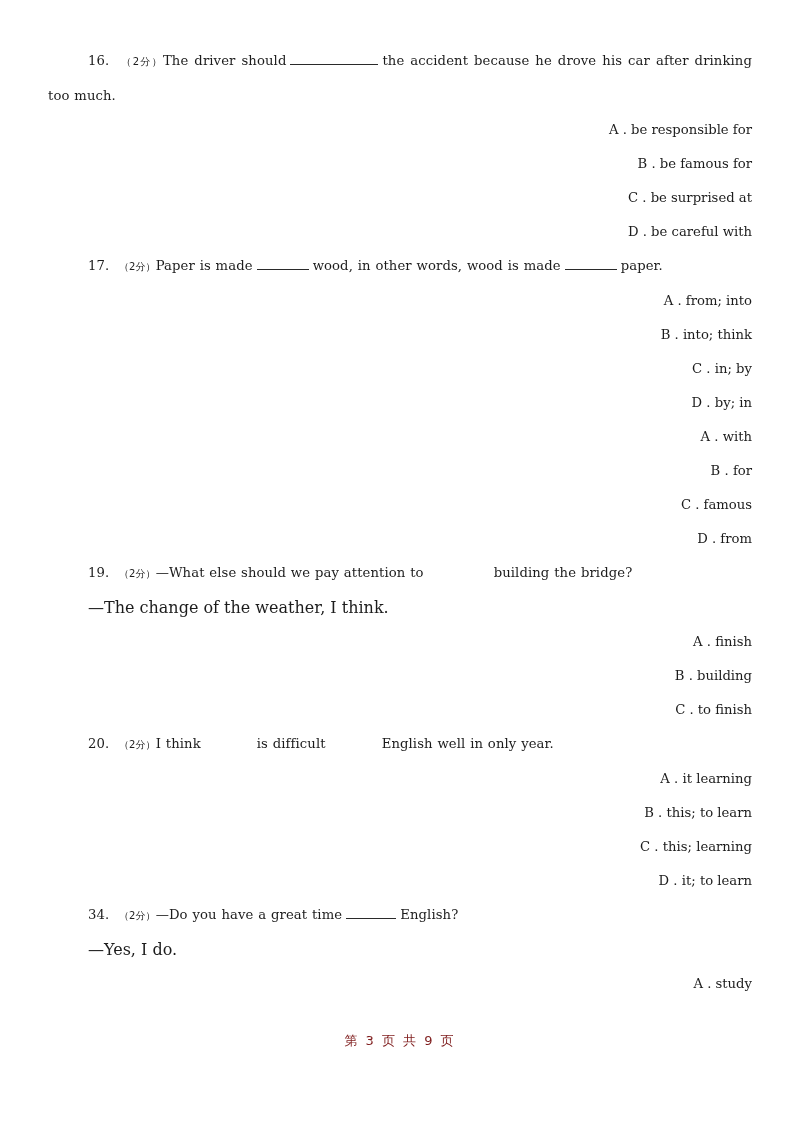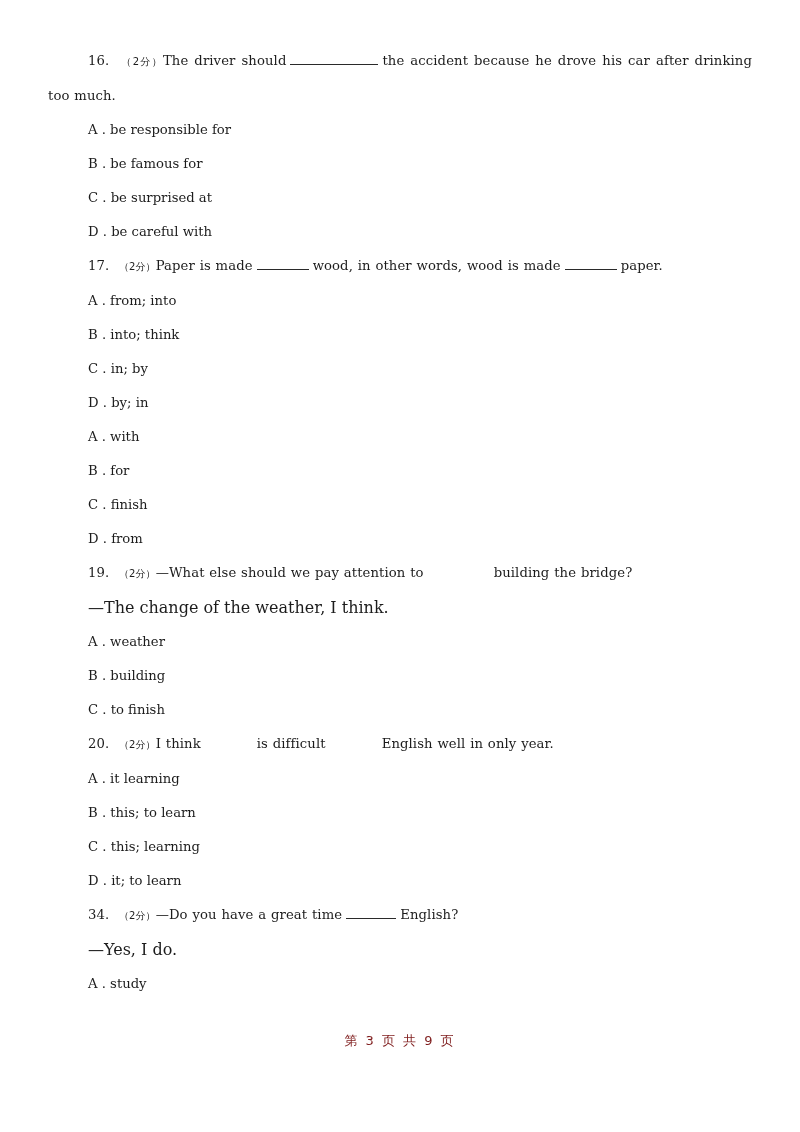--- a/index.html
+++ b/index.html
@@ -59,20 +59,21 @@
     margin: 0;
     padding-left: 40px;
   }
 
   .option {
     font-size: 13.2px;
     line-height: 34px;
     margin: 0;
     padding-left: 40px;
     white-space: pre;
+    text-align: right;
   }
 
   .opt-letter {
     display: inline-block;
   }
 
   
   .blank-line {
     display: inline-block;
     border-bottom: 1px solid #2a2a2a;
@@ -127,30 +128,30 @@
       <p class="option"><span class="opt-letter">A</span> . <span>from; into</span></p>
       <p class="option"><span class="opt-letter">B</span> . <span>into; think</span></p>
       <p class="option"><span class="opt-letter">C</span> . <span>in; by</span></p>
       <p class="option"><span class="opt-letter">D</span> . <span>by; in</span></p>
     </div>
 
     <div class="question">
 
       <p class="option"><span class="opt-letter">A</span> . <span>with</span></p>
       <p class="option"><span class="opt-letter">B</span> . <span>for</span></p>
-      <p class="option"><span class="opt-letter">C</span> . <span>finish</span></p>
+      <p class="option"><span class="opt-letter">C</span> . <span>famous</span></p>
       <p class="option"><span class="opt-letter">D</span> . <span>from</span></p>
     </div>
 
     <div class="question">
       <p class="q-stem"><span>19.</span>&nbsp;&nbsp;<span class="cjk">（2分）</span><span>—What else should we pay attention to</span><span class="blank-gap gap-wide"></span><span>building the bridge?</span></p>
 
       <p class="q-reply">—The change of the weather, I think.</p>
 
-      <p class="option"><span class="opt-letter">A</span> . <span>weather</span></p>
+      <p class="option"><span class="opt-letter">A</span> . <span>finish</span></p>
       <p class="option"><span class="opt-letter">B</span> . <span>building</span></p>
       <p class="option"><span class="opt-letter">C</span> . <span>to finish</span></p>
     </div>
 
     <div class="question">
       <p class="q-stem"><span>20.</span>&nbsp;&nbsp;<span class="cjk">（2分）</span><span>I think</span><span class="blank-gap gap-med"></span><span>is difficult</span><span class="blank-gap gap-med"></span><span>English well in only year.</span></p>
 
       <p class="option"><span class="opt-letter">A</span> . <span>it learning</span></p>
       <p class="option"><span class="opt-letter">B</span> . <span>this; to learn</span></p>
       <p class="option"><span class="opt-letter">C</span> . <span>this; learning</span></p>

